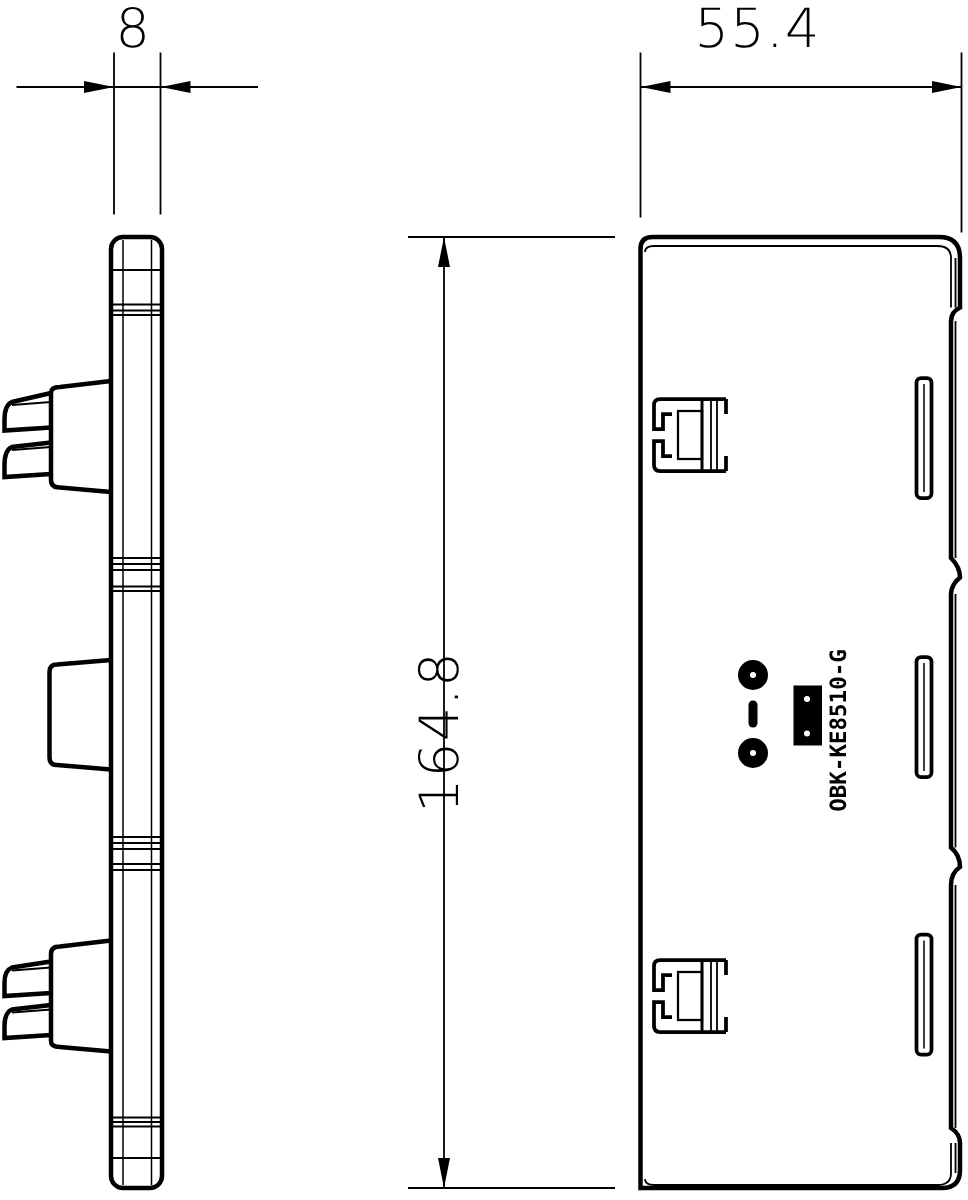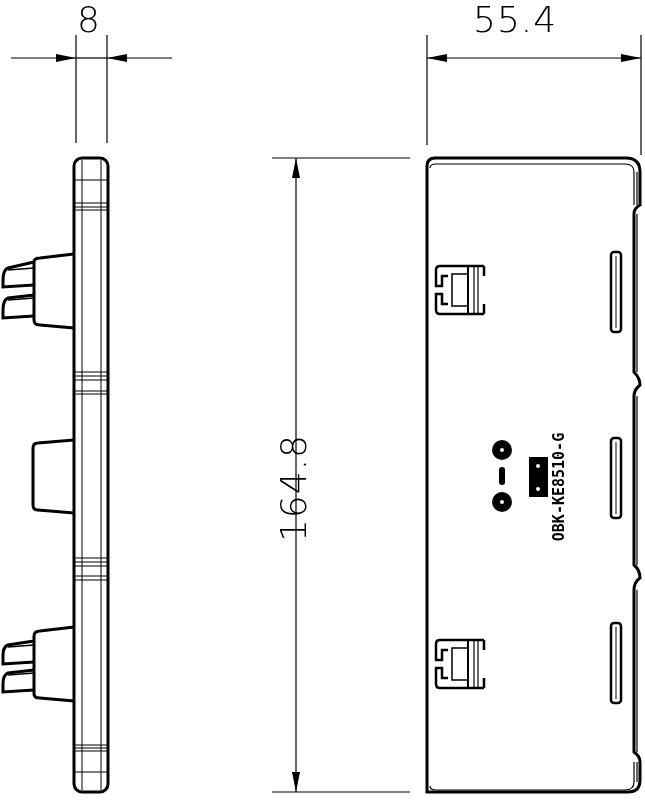--- a/index.html
+++ b/index.html
@@ -1,20 +1,20 @@
 <!DOCTYPE html>
 <html><head>
   <meta charset="utf-8">
   <style>
     html, body { margin: 0; padding: 0; background: #ffffff; }
     body { width: 645px; height: 800px; overflow: hidden; position: relative; font-family: "DejaVu Sans", sans-serif; }
     .drawing { position: absolute; left: 0; top: 0; width: 645px; height: 800px; }
     .dim-text { position: absolute; font-family: "DejaVu Sans", sans-serif; font-size: 36px; font-weight: 200; color: #000; line-height: 1; letter-spacing: 1px; }
     .dim-w { left: 77px; top: 2px; }
-    .dim-wf { left: 473px; top: 2px; }
+    .dim-wf { left: 463px; top: 2px; }
     .dim-h { left: 240px; top: 470px; transform: rotate(-90deg); transform-origin: center; }
     .stamp { position: absolute; left: 559px; top: 478px; font-family: "DejaVu Sans Mono", monospace; font-size: 15px; font-weight: bold; color: #000; transform: rotate(-90deg); transform-origin: center; white-space: nowrap; width: 0; }
     .stamp span { display: inline-block; transform: translateX(-50%); }
   </style>
 </head>
 <body>
 
 <svg class="drawing" viewBox="0 0 645 800" xmlns="http://www.w3.org/2000/svg">
   <defs>
     <marker id="arr" viewBox="0 0 20 8" refX="20" refY="4" markerWidth="20" markerHeight="8" orient="auto-start-reverse" markerUnits="userSpaceOnUse">

